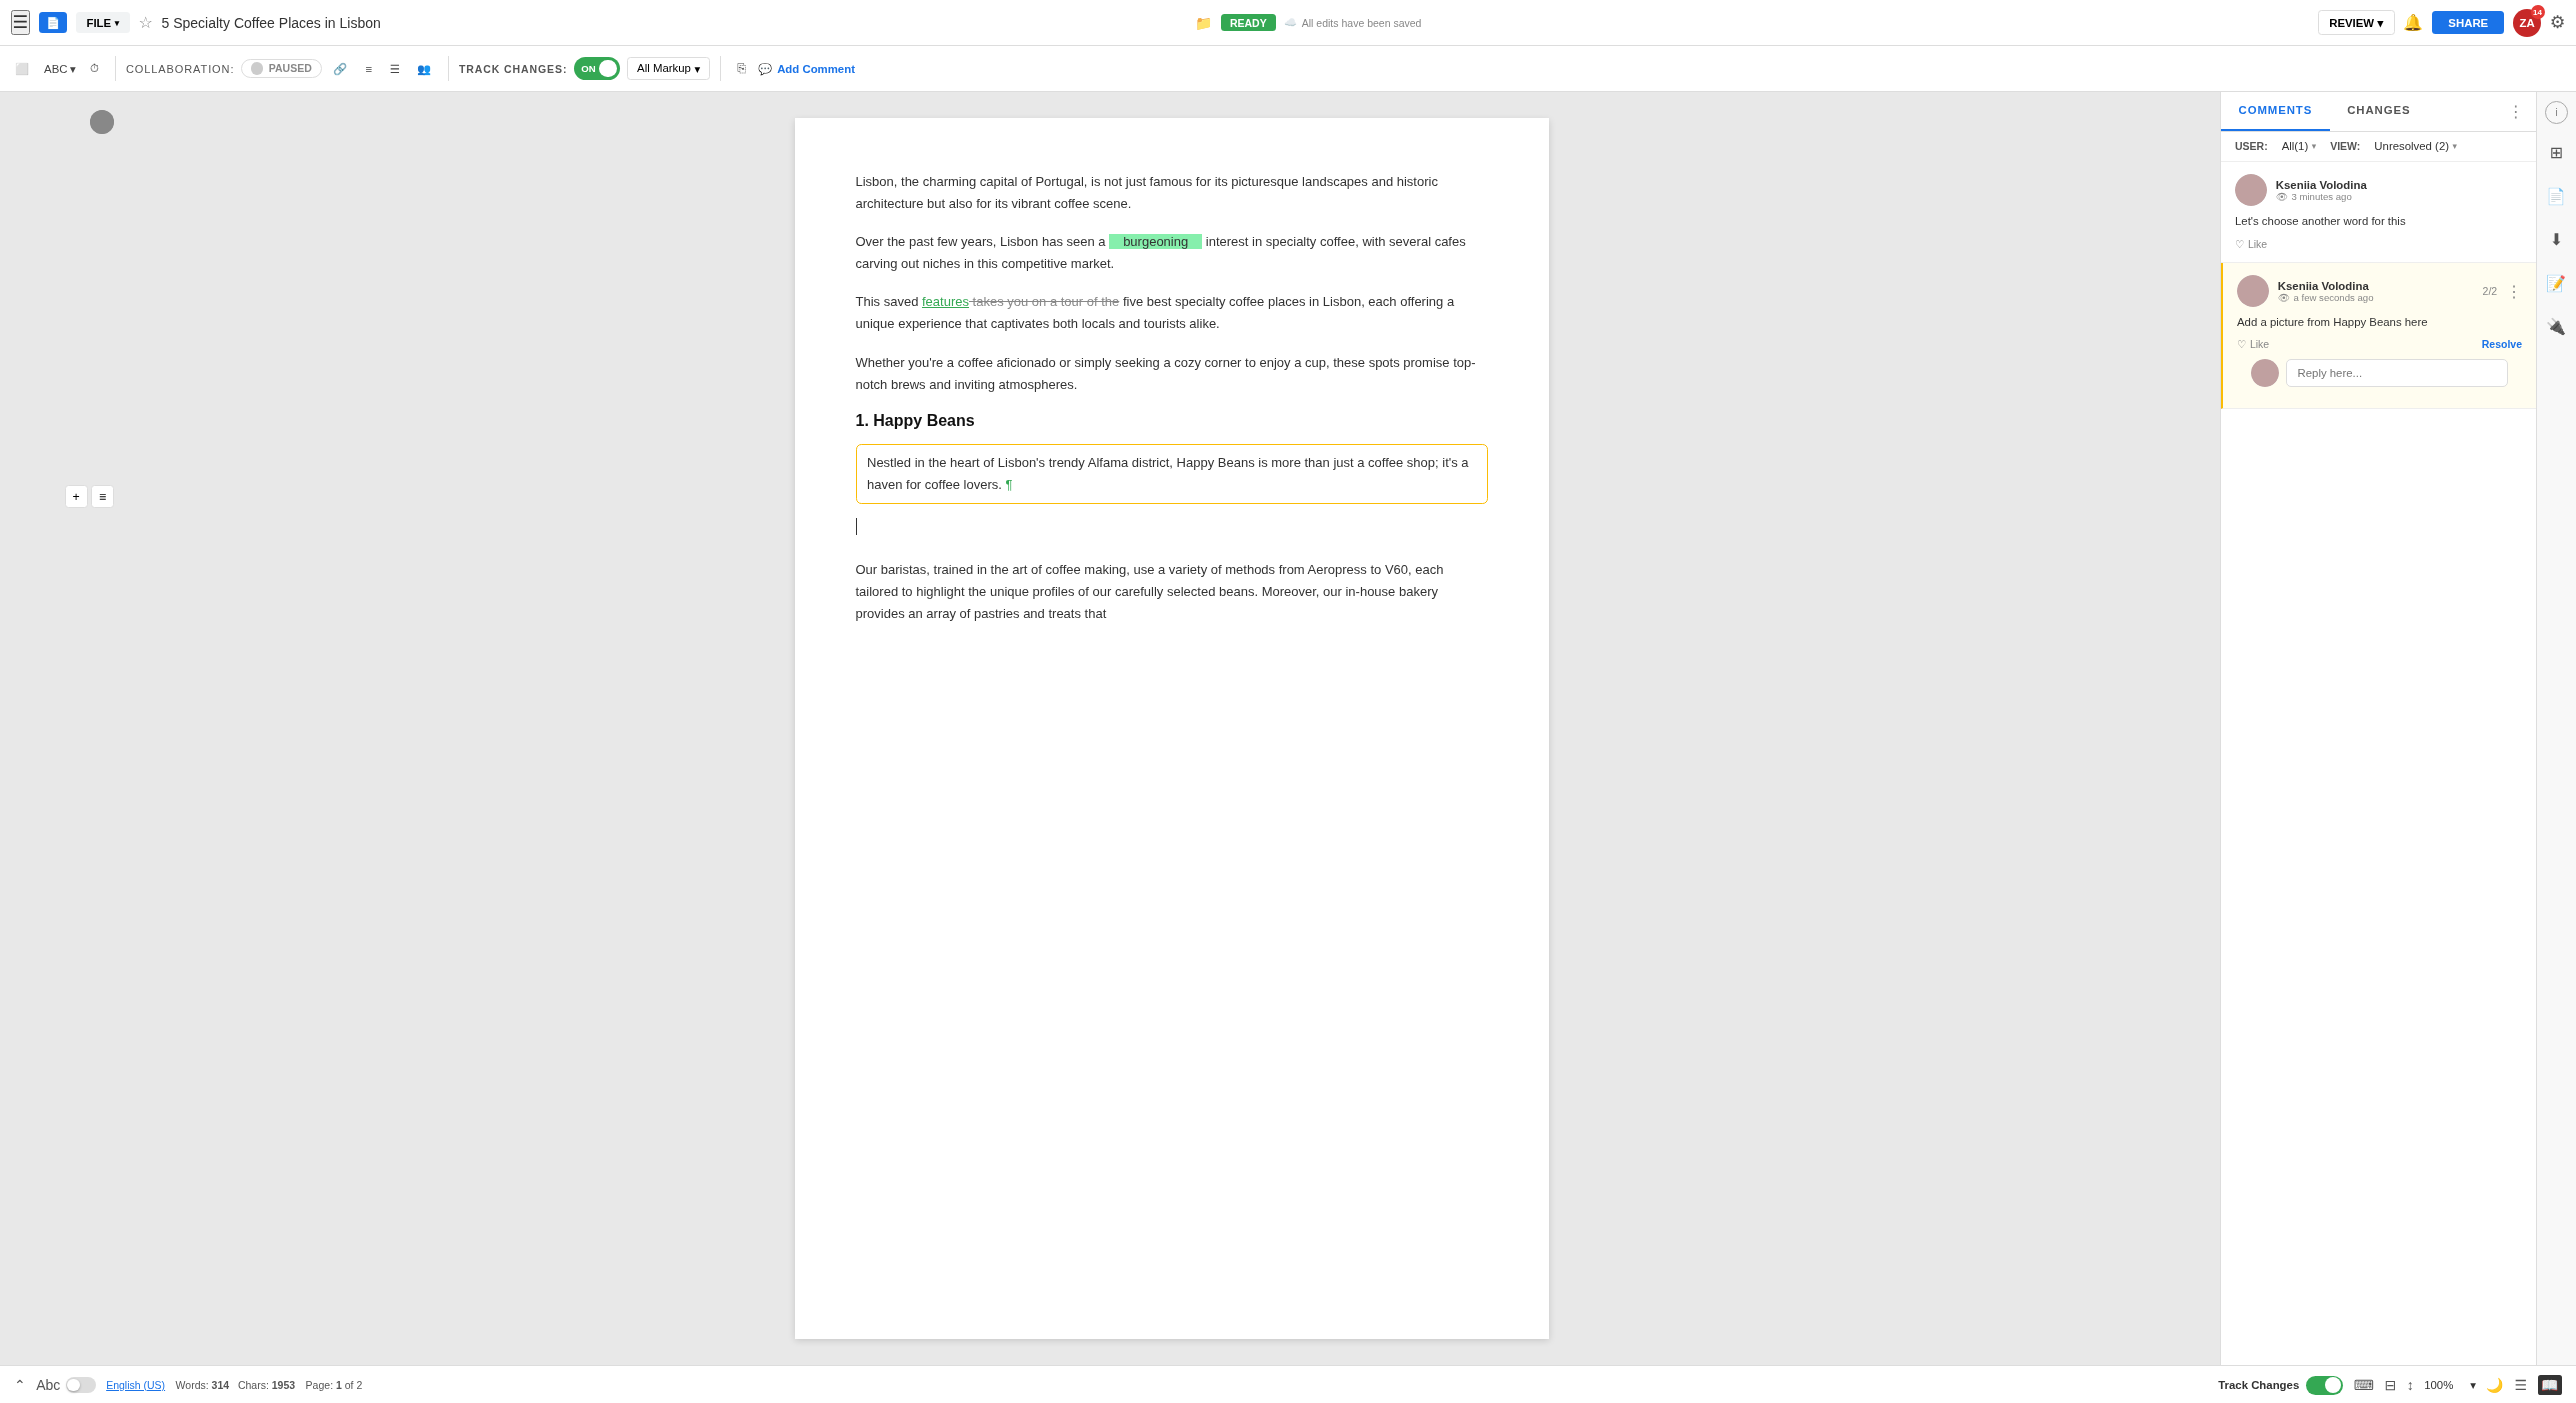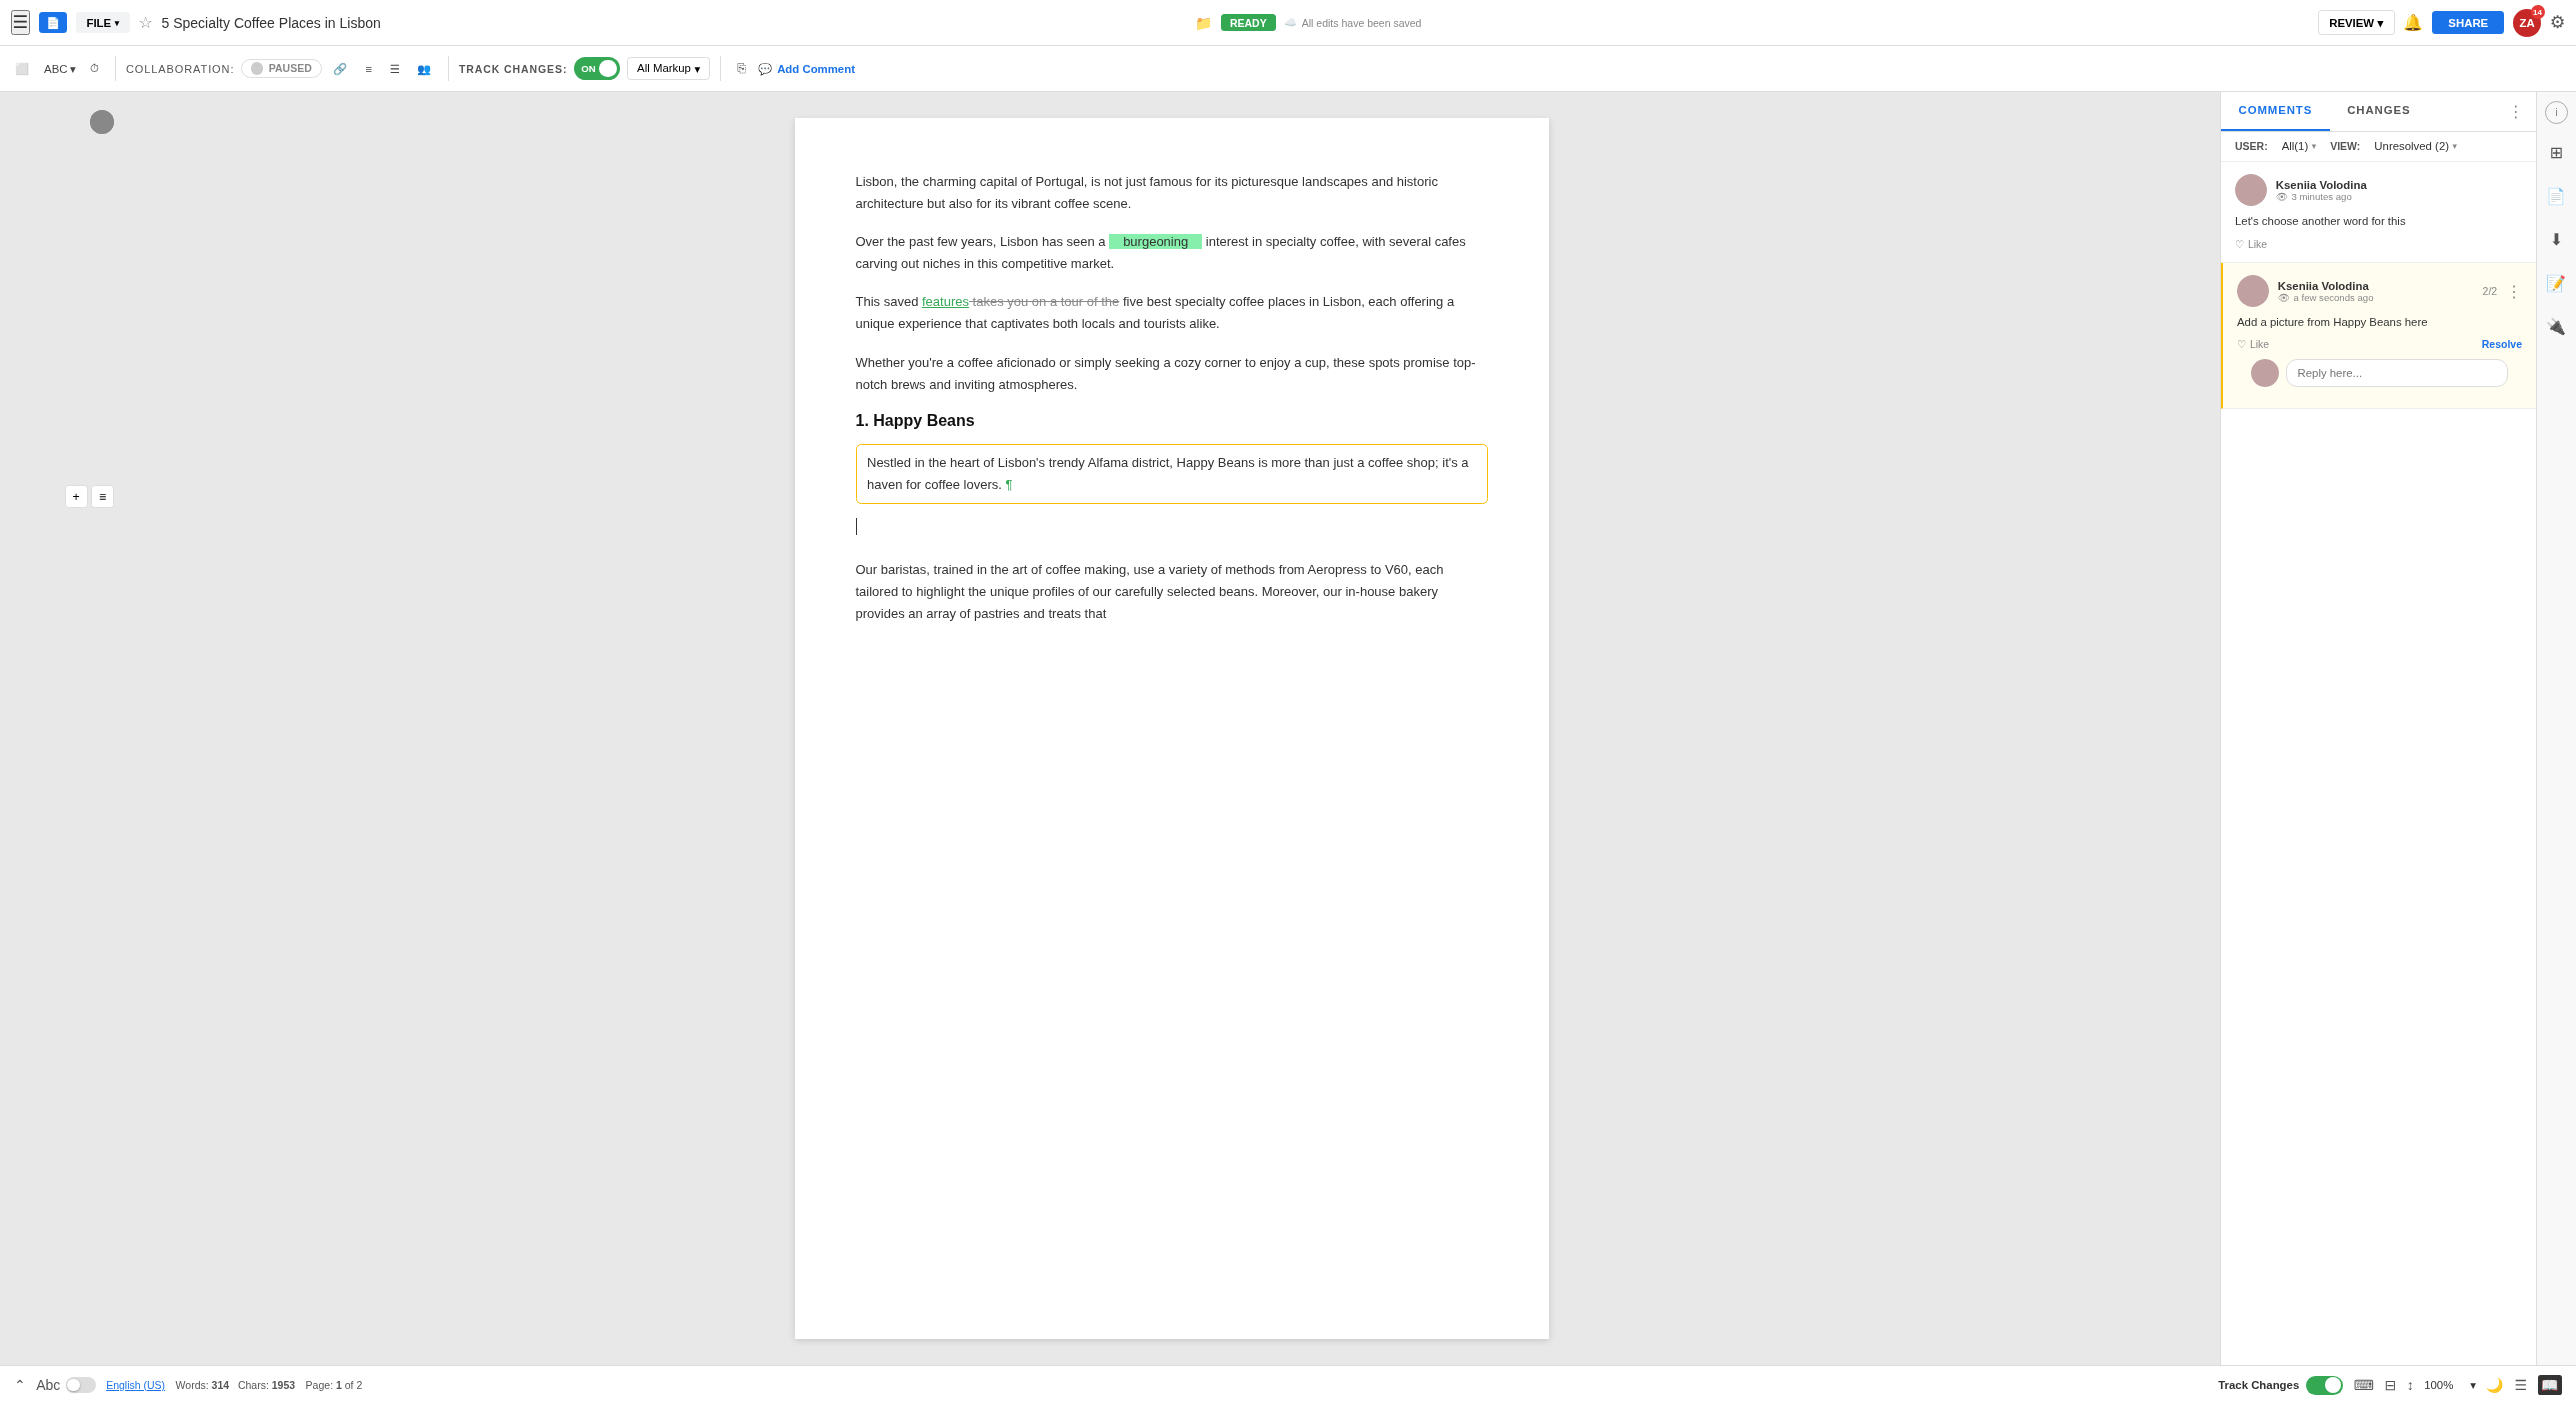--- a/index.html
+++ b/index.html
@@ -91,21 +91,21 @@
     .comment-num { font-size: 10.5px; color: #888; }
     .comment-menu { font-size: 16px; color: #888; cursor: pointer; }
     .comment-text { font-size: 11.4px; color: #333; line-height: 1.5; margin-bottom: 7px; }
     .comment-actions { display: flex; align-items: center; gap: 14px; }
     .like-btn { display: flex; align-items: center; gap: 3.5px; font-size: 10.5px; color: #888; cursor: pointer; background: none; border: none; }
     .resolve-btn { margin-left: auto; font-size: 10.5px; color: #1a73e8; cursor: pointer; background: none; border: none; font-weight: 600; }
 
     
     .reply-area { display: flex; align-items: center; gap: 7px; padding: 8.8px 14px; }
     .reply-avatar { width: 28px; height: 28px; border-radius: 50%; overflow: hidden; background: #e0e0e0; flex-shrink: 0; }
-    .reply-input { flex: 1; border: 0.9px solid #ddd; border-radius: 11px; padding: 7px 10.5px; font-size: 11.4px; color: #aaa; }
+    .reply-input { flex: 1; border: 0.9px solid #ddd; border-radius: 5px; padding: 7px 10.5px; font-size: 11.4px; color: #aaa; }
 
     
     .right-icons { width: 40px; background: #f8f8f8; border-left: 0.9px solid #ddd; display: flex; flex-direction: column; align-items: center; padding-top: 8.8px; gap: 14px; }
     .right-icon { font-size: 16px; color: #555; cursor: pointer; padding: 5.3px; }
 
     
     .left-gutter { width: 123px; background: #e8e8e8; display: flex; flex-direction: column; align-items: flex-end; padding-top: 17.5px; }
     .gutter-avatar { width: 24.5px; height: 24.5px; border-radius: 50%; background: #888; overflow: hidden; margin-right: 8.8px; }
     .gutter-controls { display: flex; gap: 3.5px; margin-right: 8.8px; margin-top: 351px; }
     .gutter-btn { width: 23px; height: 23px; border: 0.9px solid #ddd; background: #fff; border-radius: 3.5px; display: flex; align-items: center; justify-content: center; font-size: 12.3px; cursor: pointer; }

